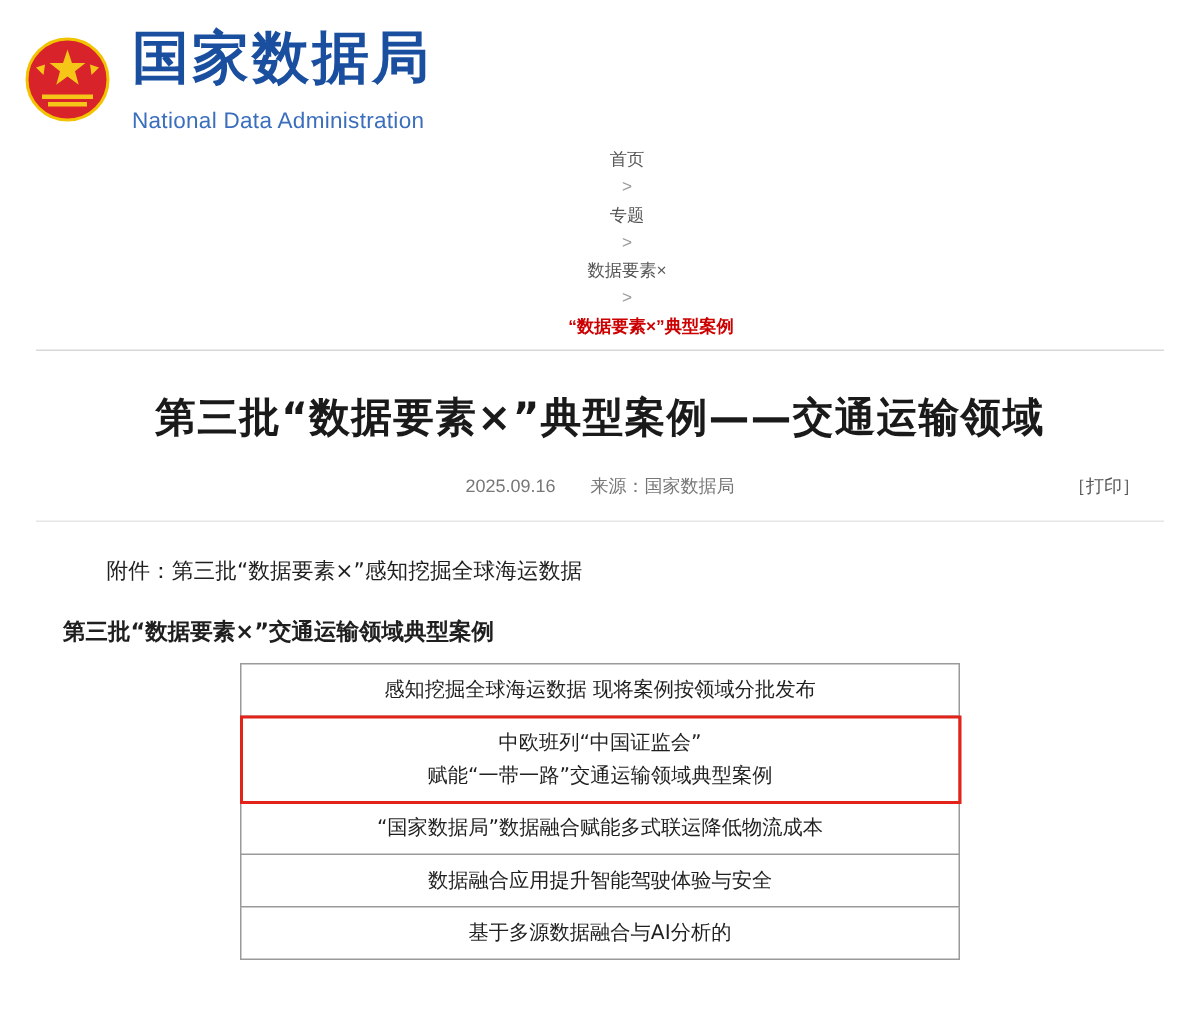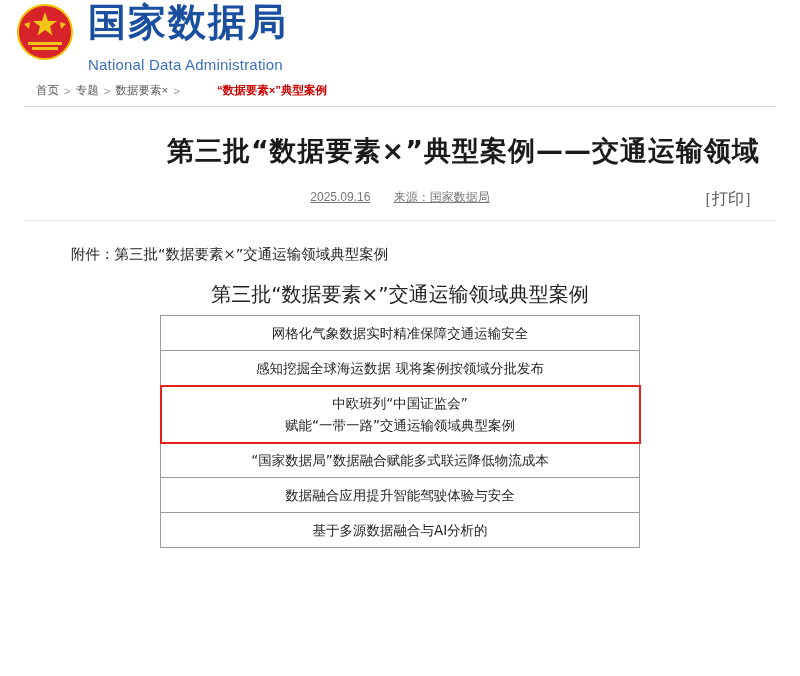--- a/index.html
+++ b/index.html
@@ -14,21 +14,22 @@
     position: relative;
     width: 800px;
     height: 676px;
     overflow: hidden;
     background: #fff;
   }
 
   
   .site-header {
     display: flex;
-    padding: 2px 0 4px 14px;
+    align-items: center;
+    padding: 18px 0 4px 14px;
   }
   .emblem {
     width: 62px;
     height: 62px;
     margin-right: 12px;
     flex: none;
     position: relative;
   }
   .brand-text { display: flex; flex-direction: column; justify-content: center; }
   .brand-cn {
@@ -49,74 +50,74 @@
 
   
   .breadcrumb {
     font-size: 11.5px;
     color: #555;
     padding: 6px 0 8px 36px;
     display: flex;
     align-items: center;
     gap: 5px;
     white-space: nowrap;
+    flex-direction: column;
   }
   .breadcrumb .sep { color: #999; }
   .breadcrumb a { color: #555; text-decoration: none; }
   .breadcrumb .current { color: #c00; font-weight: bold; margin-left: 32px; }
 
   .rule {
     height: 1px;
     background: #d8d8d8;
     margin: 0 24px;
   }
   .rule.thin { background: #e6e6e6; }
 
   
   .article-title {
-    text-align: right;
+    text-align: center;
     font-size: 27px;
     font-weight: bold;
     color: #1a1a1a;
     letter-spacing: 1px;
     margin: 26px 40px 0 40px;
     font-family: "DejaVu Sans", "Liberation Sans", sans-serif;
   }
   .meta-row {
     position: relative;
     text-align: center;
     font-size: 12px;
     color: #777;
     margin: 20px 40px 14px 40px;
   }
   .meta-row .meta-items { display: inline-block; }
-  .meta-row .meta-items span { margin: 0 10px; text-decoration: underline; }
+  .meta-row .meta-items span { margin: 0 10px; }
   .print-link {
     position: absolute;
     right: 0;
     top: 0;
-    font-size: 16px;
+    font-size: 12px;
     color: #555;
   }
 
   
   .content {
     padding: 18px 42px 0 42px;
     font-size: 14.5px;
     line-height: 30px;
     color: #1f1f1f;
     font-family: "DejaVu Sans", "Liberation Sans", sans-serif;
   }
   .content p { margin: 0; text-align: justify; }
   .indent2 { text-indent: 2em; }
 
   .table-title {
-    text-align: center;
-    font-weight: normal;
-    font-size: 20px;
+    font-weight: bold;
+    font-size: 15px;
     margin: 10px 0 6px 0;
   }
 
   
   .case-table {
     width: 480px;
     margin: 0 auto;
     border-collapse: collapse;
     table-layout: fixed;
   }
@@ -176,29 +177,26 @@
     <span class="meta-items">
       <span>2025.09.16</span>
       <span>来源：国家数据局</span>
     </span>
     <span class="print-link">［打印］</span>
   </div>
 
   <div class="rule thin"></div>
 
   <div class="content">
-    <p class="indent2">附件：第三批“数据要素×”交通运输领域典型案例</p>
+    <p class="indent2">附件：第三批“数据要素×”感知挖掘全球海运数据</p>
 
     <div class="table-title">第三批“数据要素×”交通运输领域典型案例</div>
 
     <table class="case-table">
       <tbody>
-        <tr>
-          <td>网格化气象数据实时精准保障交通运输安全</td>
-        </tr>
         <tr>
           <td>感知挖掘全球海运数据 现将案例按领域分批发布</td>
         </tr>
         <tr class="highlight">
           <td>
             <span>中欧班列“中国证监会”</span><br>
             <span>赋能“一带一路”交通运输领域典型案例</span>
           </td>
         </tr>
         <tr>

